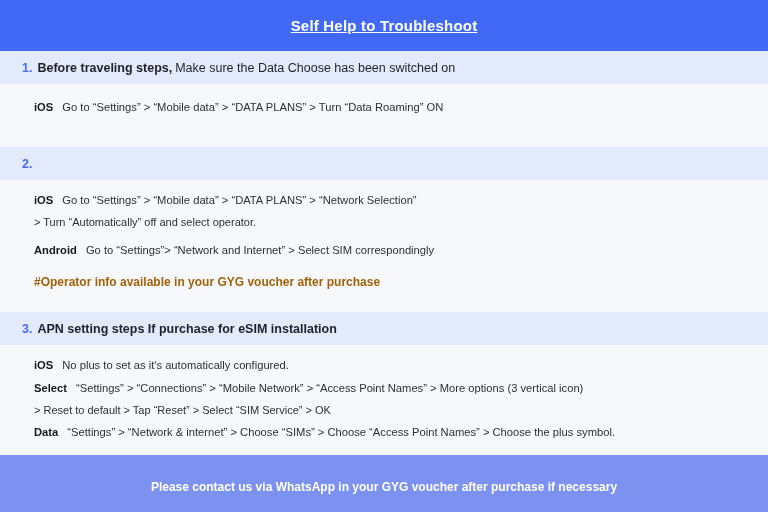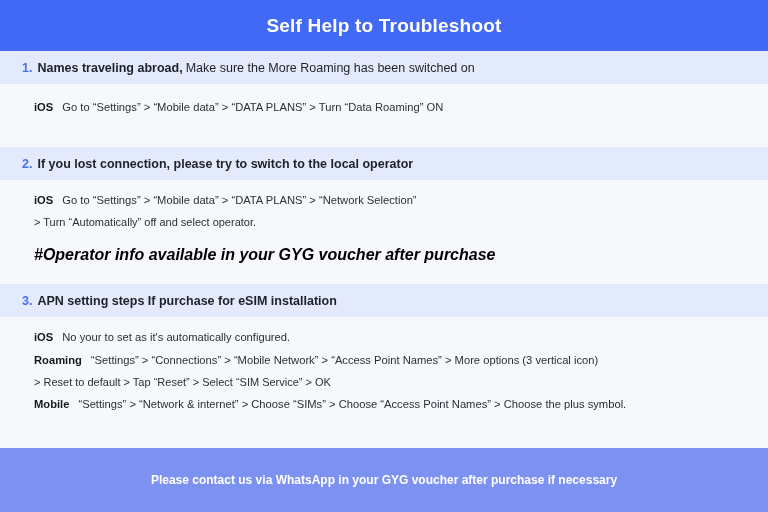--- a/index.html
+++ b/index.html
@@ -27,24 +27,25 @@
   .header {
     height: 51px;
     background: #4169f5;
     display: flex;
     align-items: center;
     justify-content: center;
     flex: 0 0 auto;
   }
   .header-title {
     color: #ffffff;
-    font-size: 19px;
+    font-size: 15px;
     font-weight: bold;
     letter-spacing: 0.2px;
     text-align: left;
+    text-decoration: underline;
   }
 
   
   .content {
     flex: 1 1 auto;
     display: flex;
     flex-direction: column;
     background: #f7f8fc;
   }
 
@@ -101,26 +102,25 @@
     margin-top: 46px;
   }
   .cont {
     font-size: 11px;
     line-height: 21px;
     color: #2b2f36;
     white-space: nowrap;
   }
 
   .note {
-    font-size: 16px;
-    font-weight: bold;
-    color: #000000;
+    font-size: 12px;
+    font-weight: bold;
+    color: #a16207;
     line-height: 21px;
     white-space: nowrap;
-    font-style: italic;
   }
 
   .sec1-body { padding-top: 11px; padding-bottom: 10px; }
   .sec1-body .line { line-height: 25px; }
 
   .sec2-body { padding-top: 9px; padding-bottom: 6px; }
   .sec2-body .line, .sec2-body .cont { line-height: 22px; }
   .sec2-body .note { margin-top: 11px; }
 
   .sec3-body { padding-top: 9px; padding-bottom: 4px; }
@@ -156,63 +156,65 @@
 
   <div class="header">
     <div class="header-title">Self Help to Troubleshoot</div>
   </div>
 
   <div class="content">
 
     <div class="section">
       <div class="section-band">
         <span class="section-num">1.</span>
-        <span class="section-strong">Names traveling abroad,</span>
-        <span class="section-rest">Make sure the More Roaming has been switched on</span>
+        <span class="section-strong">Before traveling steps,</span>
+        <span class="section-rest">Make sure the Data Choose has been switched on</span>
       </div>
       <div class="section-body sec1-body">
         <div class="line">
           <span class="plat">iOS</span><span class="steps">Go to “Settings” &gt; “Mobile data” &gt; “DATA PLANS” &gt; Turn “Data Roaming” ON</span>
         </div>
       </div>
     </div>
 
     <div class="gap-a"></div>
 
     <div class="section">
       <div class="section-band">
         <span class="section-num">2.</span>
-        <span class="section-strong">If you lost connection, please try to switch to the local operator</span>
       </div>
       <div class="section-body sec2-body">
         <div class="line">
           <span class="plat">iOS</span><span class="steps">Go to “Settings” &gt; “Mobile data” &gt; “DATA PLANS” &gt; “Network Selection”</span>
         </div>
         <div class="cont">&gt; Turn “Automatically” off and select operator.</div>
+        <div class="line" style="margin-top:6px;">
+          <span class="plat">Android</span><span class="steps">Go to “Settings”&gt;  “Network and Internet” &gt; Select SIM correspondingly</span>
+        </div>
         <div class="note">#Operator info available in your GYG voucher after purchase</div>
       </div>
     </div>
 
     <div class="gap-b"></div>
 
     <div class="section">
       <div class="section-band">
         <span class="section-num">3.</span>
         <span class="section-strong">APN setting steps If purchase for eSIM installation</span>
       </div>
       <div class="section-body sec3-body">
         <div class="line first-ios">
-          <span class="plat">iOS</span><span class="steps">No your to set as it's automatically configured.</span>
-        </div>
-        <div class="line">
-          <span class="plat">Roaming</span><span class="steps">“Settings” &gt; “Connections” &gt; “Mobile Network” &gt; “Access Point Names” &gt; More options (3 vertical icon)</span>
+          <span class="plat">iOS</span><span class="steps">No plus to set as it's automatically configured.</span>
+        </div>
+        <div class="line">
+          <span class="plat">Select</span><span class="steps">“Settings” &gt; “Connections” &gt; “Mobile Network” &gt; “Access Point Names” &gt; More options (3 vertical icon)</span>
         </div>
         <div class="cont">&gt; Reset to default &gt; Tap “Reset” &gt; Select “SIM Service” &gt; OK</div>
         <div class="line">
-          <span class="plat">Mobile</span><span class="steps">“Settings” &gt; “Network &amp; internet” &gt; Choose “SIMs” &gt; Choose “Access Point Names” &gt; Choose the plus symbol.</span>
+          <span class="plat">Data</span><span class="steps">“Settings” &gt; “Network &amp; internet” &gt; Choose “SIMs” &gt; Choose “Access Point Names” &gt; Choose the plus symbol.</span>
         </div>
       </div>
     </div>
 
     <div class="gap-c"></div>
 
   </div>
 
   <div class="footer">
     <div class="footer-line">Please contact us via WhatsApp  in your GYG voucher after purchase if necessary</div>

